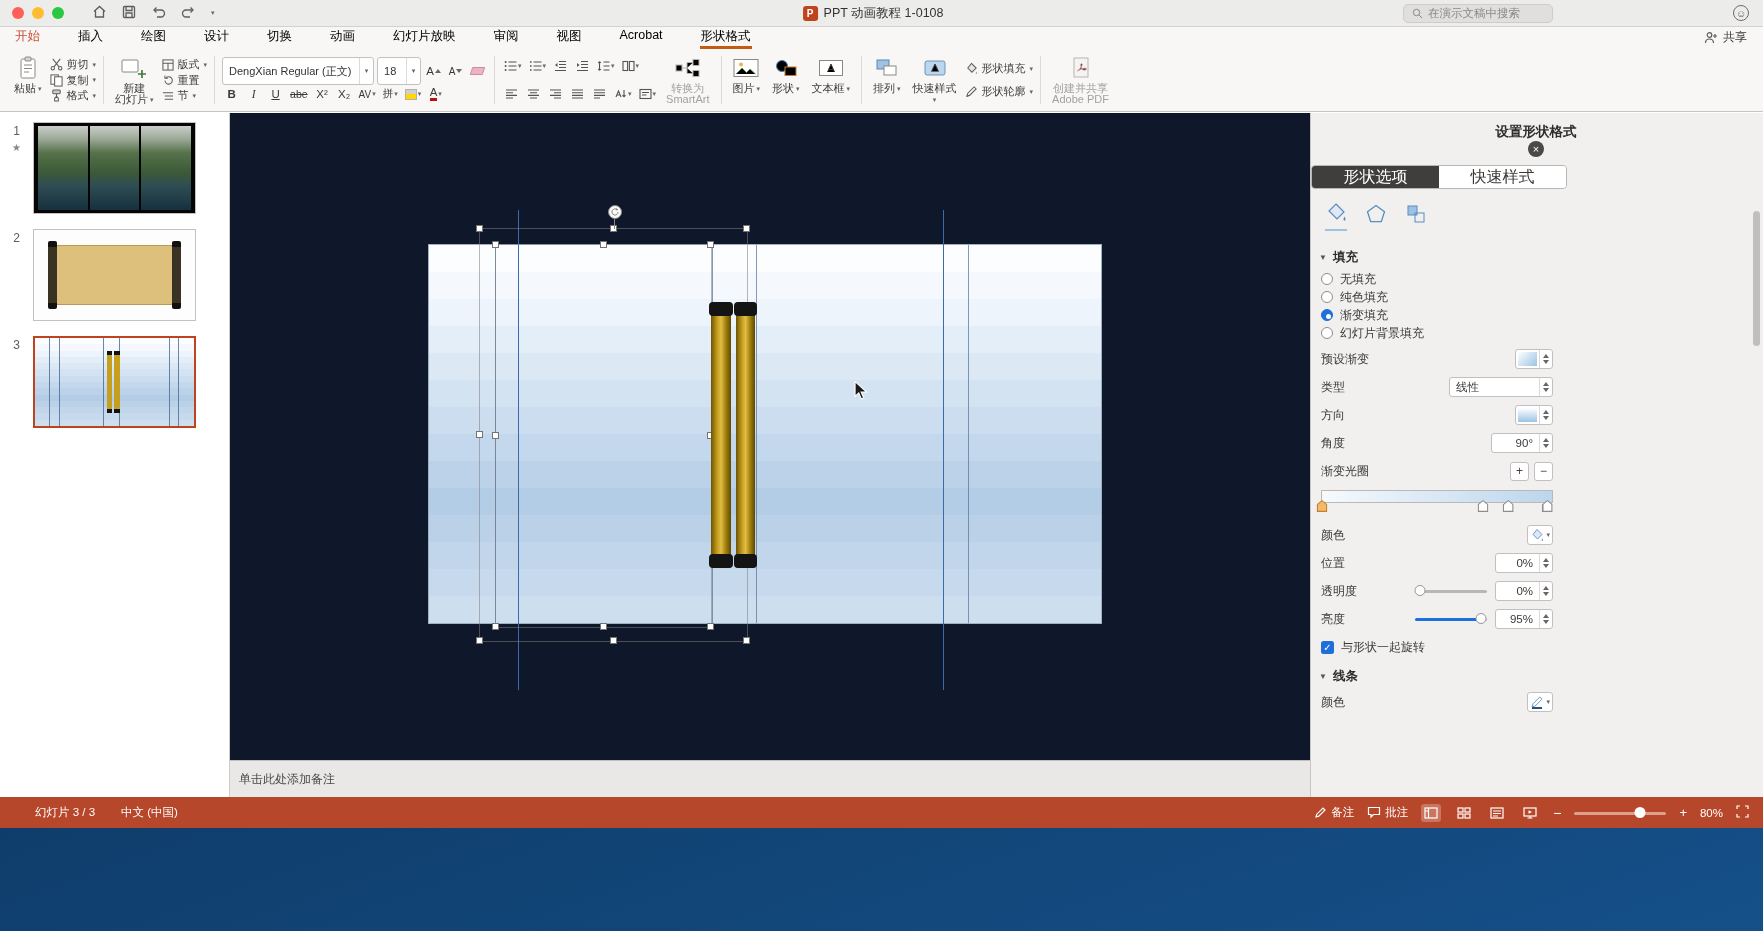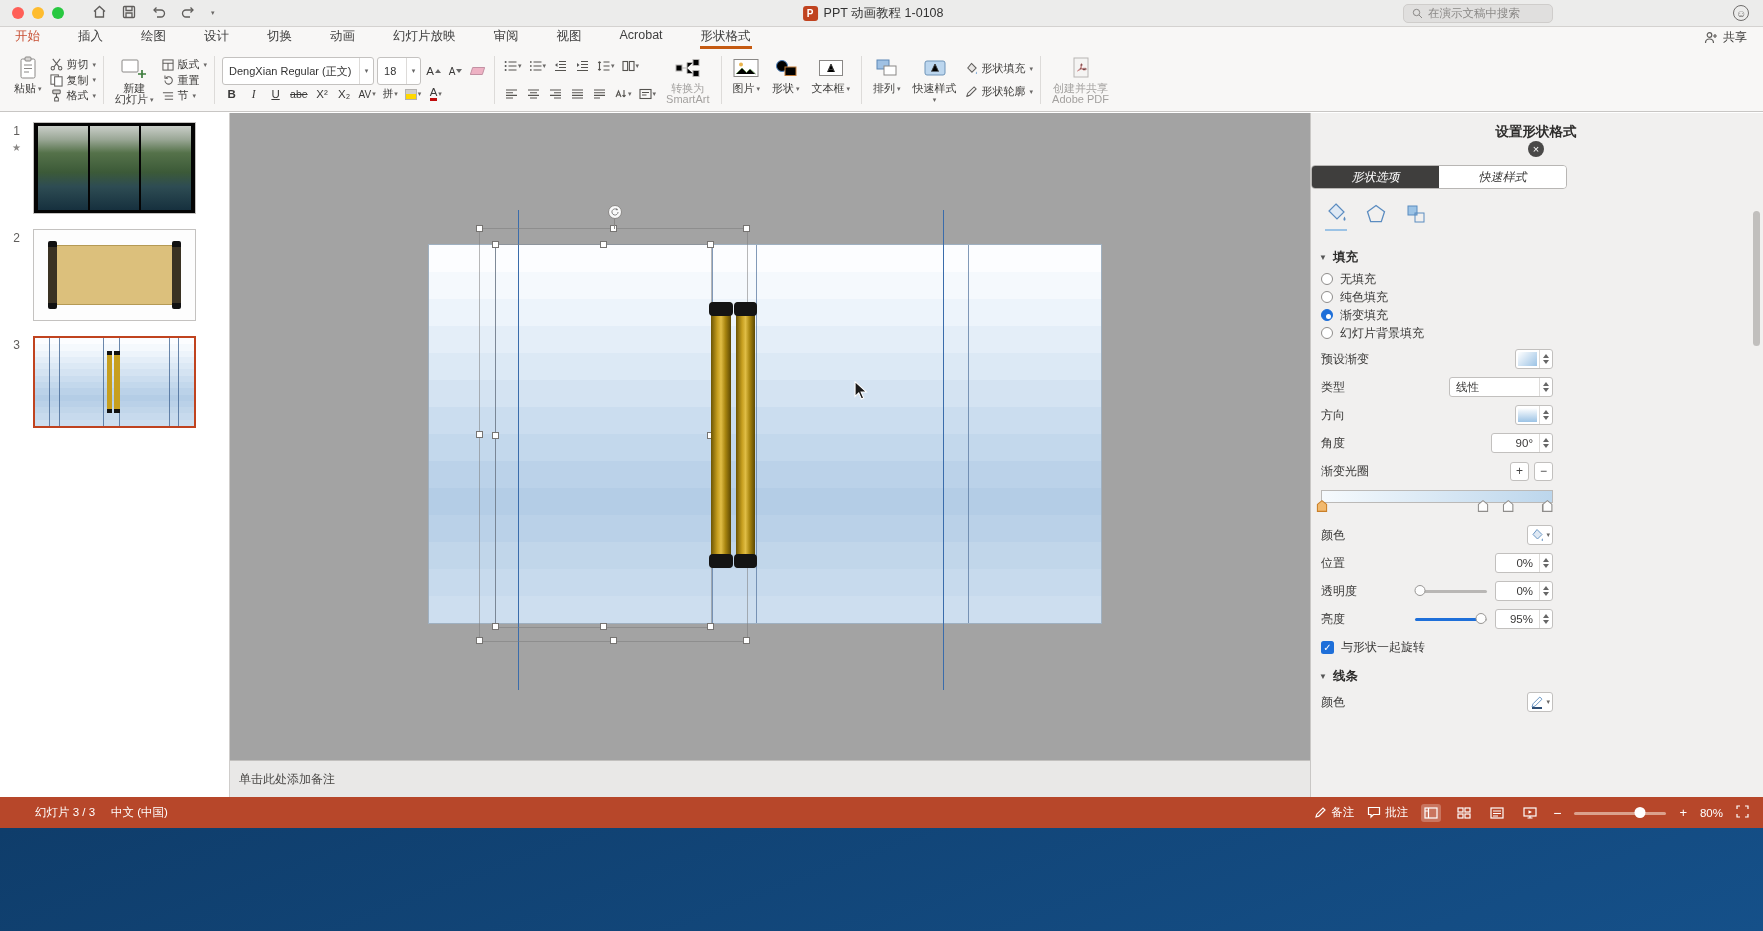--- a/index.html
+++ b/index.html
@@ -17,21 +17,21 @@
   .tbicons { display:flex; gap:15px; margin-left:28px; align-items:center; }
   .tbicons svg { stroke:#5f5d5b; fill:none; stroke-width:1.3; }
   .tb-title { position:absolute; left:50%; transform:translateX(-56%); display:flex; align-items:center; gap:6px; font-size:12.5px; color:#333; }
   .pptlogo { width:15px; height:15px; background:#c0431f; border-radius:3px; color:#fff; font-size:10px; font-weight:bold; display:flex; align-items:center; justify-content:center; }
   .tb-search { position:absolute; right:210px; display:flex; align-items:center; gap:5px; background:#e0dfde; border:1px solid #cfcdcb; border-radius:5px; height:19px; padding:0 8px; color:#8a8886; font-size:11.5px; width:150px; }
   .tb-smiley { position:absolute; right:14px; width:16px; height:16px; border:1.3px solid #6f6d6b; border-radius:50%; color:#6f6d6b; font-size:10px; display:flex; align-items:center; justify-content:center; }
 
   
   .tabrow { height:22px; background:#f8f7f6; display:flex; align-items:flex-end; padding:0 14px; position:relative; }
   #ribbon-tabs { display:flex; gap:36px; }
-  .tab { font-size:12.5px; color:#404040; padding:2px 1px 4px; cursor:default; white-space:nowrap; }
+  .tab { font-size:12.5px; color:#000000; padding:2px 1px 4px; cursor:default; white-space:nowrap; }
   .tab.active { color:#c74f33; }
   .tab.contextual { border-bottom:3px solid #c55a11; padding-bottom:1px; }
   .share { position:absolute; right:16px; bottom:3px; display:flex; align-items:center; gap:5px; font-size:12px; color:#3e3d3b; }
   .share svg { stroke:#5f5d5b; fill:none; stroke-width:1.2; }
 
   
   .ribbon { height:63px; background:#f8f7f6; border-bottom:1px solid #c8c6c4; display:flex; align-items:stretch; padding:2px 8px; }
   .rsep { width:1px; background:#dddbd9; margin:5px 5px; }
   .rbig { display:flex; flex-direction:column; align-items:center; padding:4px 6px 2px; font-size:11px; color:#3c3b39; }
   .rbig .icw { height:26px; display:flex; align-items:center; }
@@ -75,42 +75,42 @@
     #e4eef8 21.43%,#e4eef8 28.57%,#dce9f5 28.57%,#dce9f5 35.71%,#d4e3f2 35.71%,#d4e3f2 42.86%,
     #cbddef 42.86%,#cbddef 50%,#c3d8ec 50%,#c3d8ec 57.14%,#bbd2e9 57.14%,#bbd2e9 64.29%,
     #b4cde6 64.29%,#b4cde6 71.43%,#bad1e8 71.43%,#bad1e8 78.57%,#c1d6ea 78.57%,#c1d6ea 85.71%,
     #c7daed 85.71%,#c7daed 92.86%,#cddeef 92.86%,#cddeef 100%); }
   .t-grad { position:absolute; inset:0; }
   .t-vl { position:absolute; top:0; bottom:0; width:1px; background:rgba(70,105,150,.8); }
   .t-grod { position:absolute; left:45%; top:15%; height:70%; width:13px; display:flex; gap:2px; }
   .t-grod span { flex:1; background:linear-gradient(180deg,#111 0 7%, #c79f1f 7% 93%, #111 93% 100%); }
 
   
-  .canvas { flex:1; background:#a3a3a3; position:relative; overflow:hidden; }
+  .canvas { flex:1; background:#0f172a; position:relative; overflow:hidden; }
   .slide { position:absolute; left:198px; top:131px; width:674px; height:380px; border:1px solid #9fb0c0; }
   .sline { position:absolute; top:0; bottom:0; width:1px; background:rgba(90,120,160,.75); }
   .guide { position:absolute; width:1px; top:97px; height:480px; background:#3a6cab; }
   .selbox { position:absolute; outline:1px solid rgba(125,125,125,.55); }
   .hdl { position:absolute; width:7px; height:7px; background:#fff; border:1px solid #767472; }
   .rothandle { position:absolute; left:378px; top:92px; width:14px; height:14px; border:1px solid #8a8886; border-radius:50%; background:#fafafa; display:flex; align-items:center; justify-content:center; }
   .rotstem { position:absolute; left:384px; top:106px; width:1px; height:10px; background:#8a8886; }
   .rod { position:absolute; left:481px; top:189px; width:44px; height:266px; display:flex; gap:5px; }
   .rodbar { flex:1; position:relative; background:linear-gradient(90deg,#6b5403,#c79f1f 32%,#e0bd45 50%,#a8850f 72%,#5d4903); border-radius:2px; }
   .rodbar::before, .rodbar::after { content:""; position:absolute; left:-2px; right:-2px; height:14px; background:#141414; border-radius:4px; }
   .rodbar::before { top:0; } .rodbar::after { bottom:0; }
   .cursor { position:absolute; left:624px; top:268px; }
   .notes { position:absolute; left:0; right:0; bottom:0; height:37px; background:#e9e8e7; border-top:1px solid #c2c0be; display:flex; align-items:center; padding-left:9px; font-size:12px; color:#4a4846; }
 
   
   .panel { width:453px; background:#f1f0ef; border-left:1px solid #c9c7c5; position:relative; font-size:12px; color:#3a3938; overflow:hidden; }
   .phead { display:flex; align-items:center; justify-content:space-between; padding:10px 12px 6px 10px;flex-direction:column; }
   .ptitle { font-size:13.5px; font-weight:bold; color:#2e2d2c; }
   .pclose { width:16px; height:16px; background:#4a4948; color:#fff; border-radius:50%; font-size:11px; display:flex; align-items:center; justify-content:center; }
   .pseg { display:flex; width:256px; border:1px solid #b8b6b4; border-radius:4px; overflow:hidden; margin:2px 0 0 0; }
-  .seg { flex:1; height:22px; display:flex; align-items:center; justify-content:center; font-size:12px; background:#fff; color:#3a3938;font-style:italic; }
+  .seg { flex:1; height:22px; display:flex; align-items:center; justify-content:center; font-size:16px; background:#fff; color:#3a3938; }
   .seg.active { background:#3f3e3d; color:#fff; }
   .picons { display:flex; gap:18px; padding:12px 0 8px 14px; align-items:flex-end; }
   .picon { padding-bottom:3px; }
   .picon.active { border-bottom:2px solid #9cc3e5; }
   .psec { display:flex; align-items:center; gap:6px; font-weight:bold; font-size:12.5px; margin:10px 0 4px 8px; color:#2e2d2c; }
   .psec .tri { font-size:8px; color:#555; }
   .plist { margin-left:10px; }
   .radio-row { display:flex; align-items:center; gap:7px; height:18px; }
   .radio { width:12px; height:12px; border:1px solid #8f8d8b; border-radius:50%; background:#fff; position:relative; flex:none; }
   .radio.on { background:#1e6fd9; border-color:#1e6fd9; }
@@ -136,21 +136,21 @@
   .iconbtn { height:20px; border:1px solid #c2c0be; background:#fff; border-radius:3px; display:flex; align-items:center; padding:0 2px; gap:2px; }
   .slider { position:relative; width:72px; height:12px; margin-right:8px; }
   .slider .track { position:absolute; left:0; right:0; top:5px; height:3px; border-radius:2px; background:#b9b7b5; }
   .slider.filled .track { background:linear-gradient(90deg,#1e6fd9 0 95%, #b9b7b5 95%); }
   .slider .thumb { position:absolute; top:0; width:11px; height:11px; border-radius:50%; background:#fdfdfd; border:1px solid #999795; transform:translateX(-50%); }
   .cb { width:13px; height:13px; background:#1e6fd9; border-radius:2.5px; color:#fff; font-size:10px; display:flex; align-items:center; justify-content:center; margin-right:7px; flex:none; }
   .pscroll { position:absolute; right:3px; top:98px; width:7px; height:135px; background:#c1bfbd; border-radius:4px; }
 
   
   .statusbar { position:absolute; left:0; right:0; bottom:0; height:31px; background:#b7472a; color:#fff; display:flex; align-items:center; font-size:11.5px; }
-  .sb-left { display:flex; gap:16px; margin-left:35px; }
+  .sb-left { display:flex; gap:26px; margin-left:35px; }
   .sb-right { margin-left:auto; display:flex; align-items:center; gap:13px; margin-right:14px; }
   .sb-right svg { stroke:#fff; fill:none; stroke-width:1.2; }
   .sbtn { display:flex; align-items:center; gap:4px; }
   .viewico { display:flex; align-items:center; justify-content:center; width:20px; height:18px; border-radius:3px; }
   .viewico.on { background:rgba(255,255,255,.25); }
   .zslider { position:relative; width:92px; height:12px; }
   .zslider .track { position:absolute; left:0; right:0; top:5px; height:3px; background:#dba18c; border-radius:2px; }
   .zslider .thumb { position:absolute; top:0.5px; width:11px; height:11px; background:#fff; border-radius:50%; transform:translateX(-50%); }
 </style>
 </head>

